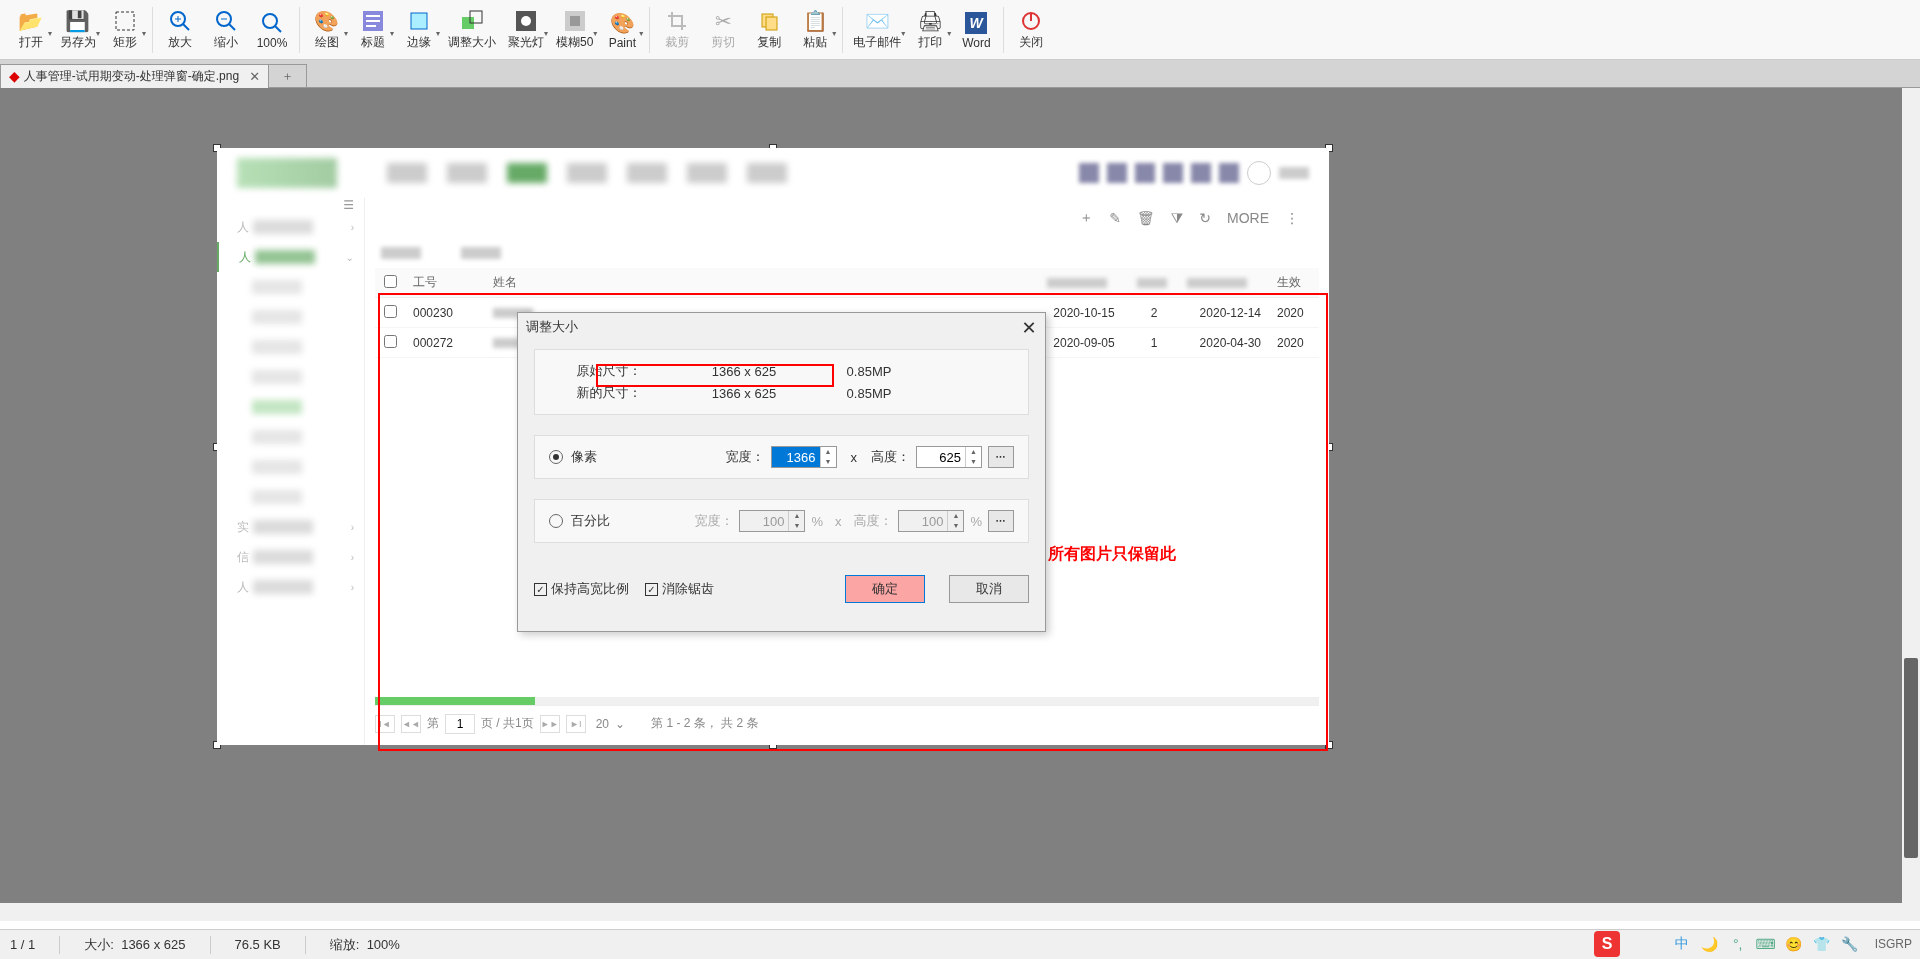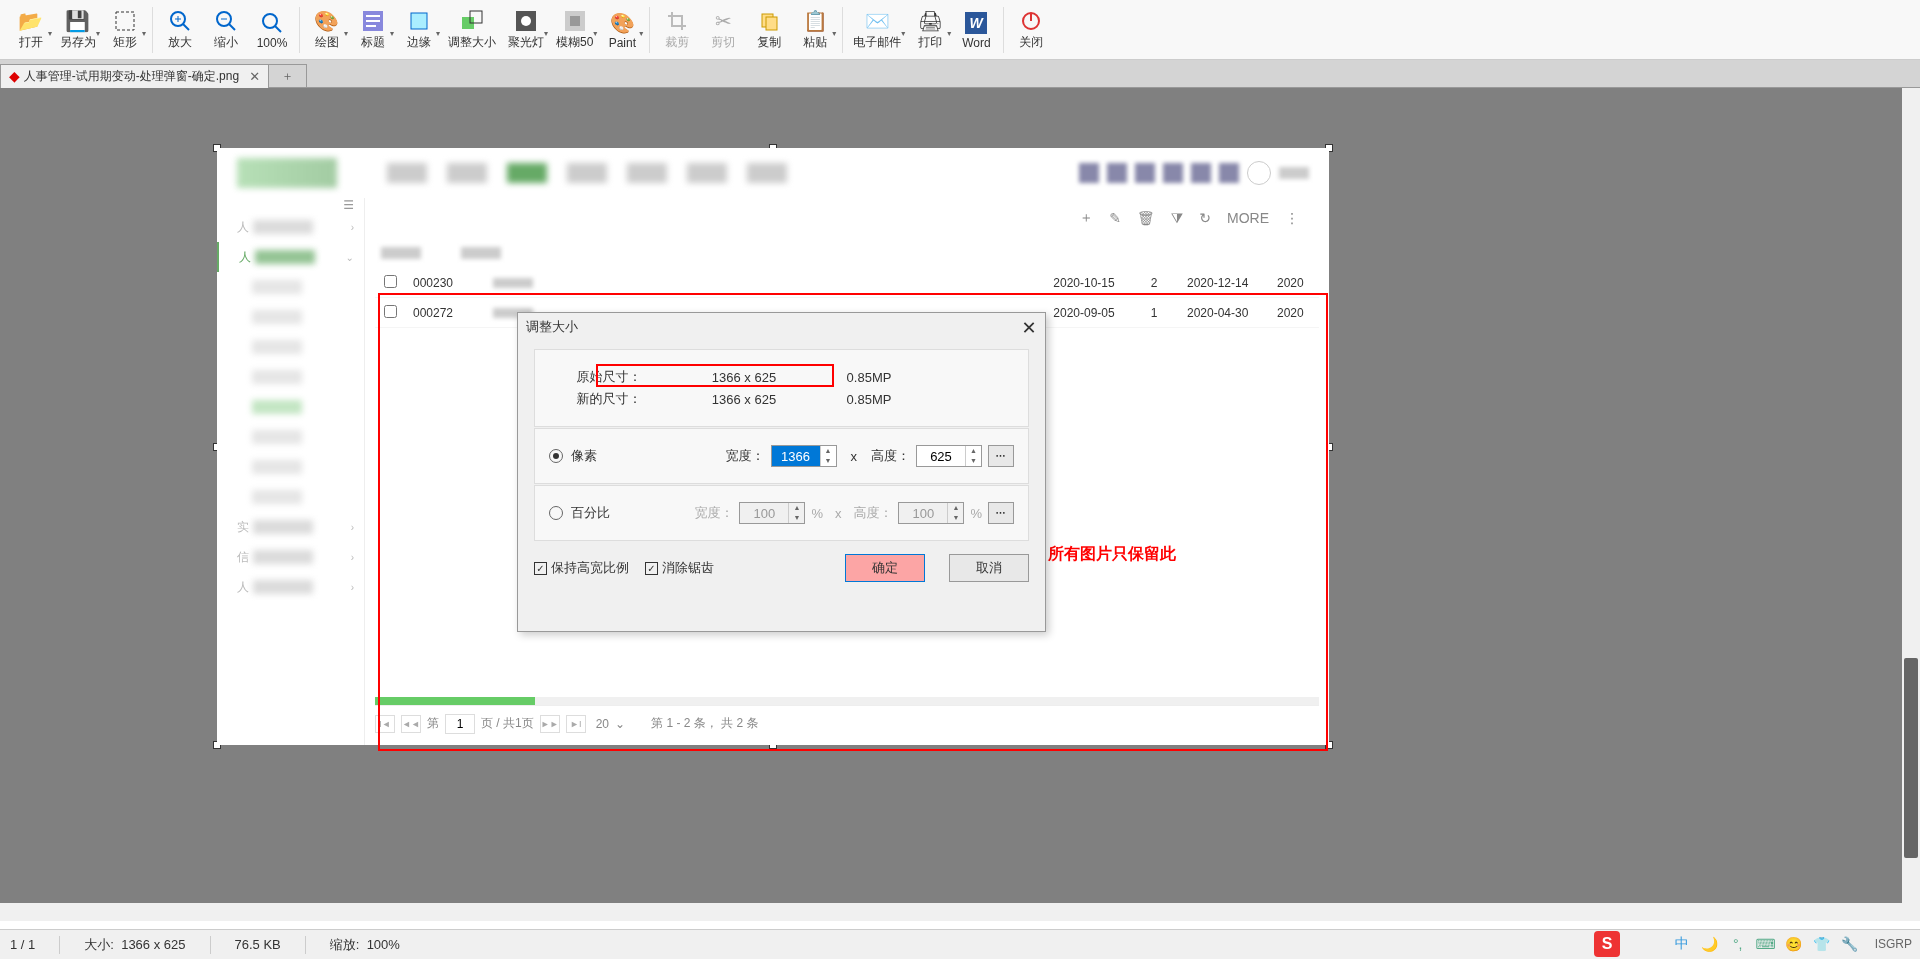--- a/index.html
+++ b/index.html
@@ -46,45 +46,45 @@
 .wp-table{margin:0 10px}
 .wp-th{display:flex;height:30px;align-items:center;background:#fafafa;border-bottom:1px solid #eee;font-size:12px;color:#666}
 .wp-tr{display:flex;height:30px;align-items:center;border-bottom:1px solid #f5f5f5;font-size:12px;color:#333}
 .cell{padding:0 8px}
 .cell.cb{width:30px;text-align:center}
 .cell.c1{width:80px}
 .cell.c2{width:80px}
 .cell.sp{flex:1}
 .cell.c3{width:90px;text-align:center}
 .cell.c4{width:50px;text-align:center}
-.cell.c5{width:90px;text-align:left}
+.cell.c5{width:90px;text-align:right}
 .cell.c6{width:50px}
 input[type=checkbox].wp{width:13px;height:13px;accent-color:#6a6}
 .wp-pager{position:absolute;bottom:10px;left:10px;right:10px;height:30px;display:flex;align-items:center;gap:6px;color:#888;font-size:12px;border-top:1px solid #eee;padding-top:6px}
 .pg-btn{width:20px;height:18px;border:1px solid #ddd;display:flex;align-items:center;justify-content:center;font-size:9px;color:#aaa;cursor:pointer}
 .pg-inp{width:30px;height:20px;border:1px solid #ddd;text-align:center;font-size:12px}
 
 .dialog{position:absolute;left:517px;top:224px;width:529px;height:320px;background:#f0f0f0;border:1px solid #999;box-shadow:3px 3px 8px rgba(0,0,0,.2);z-index:10;font-size:13px;color:#333}
 .dlg-title{height:28px;display:flex;align-items:center;padding:0 8px;font-size:13px}
 .dlg-close{position:absolute;right:6px;top:4px;font-size:18px;color:#333;cursor:pointer;width:20px;text-align:center}
 .dlg-body{padding:8px 16px}
-.panel{background:#f8f8f8;border:1px solid #ddd;margin-bottom:1px;padding:16px 14px}
+.panel{background:#f8f8f8;border:1px solid #ddd;margin-bottom:20px;padding:10px 14px}
 .prow{display:flex;align-items:center;height:22px}
 .prow .lbl{width:120px;text-align:center}
 .prow .val{width:150px;text-align:center}
 .prow .mp{width:100px;text-align:center}
 .radio-row{display:flex;align-items:center;gap:8px}
 .rad{width:14px;height:14px;border-radius:50%;border:1px solid #666;display:flex;align-items:center;justify-content:center}
 .rad.sel::after{content:"";width:6px;height:6px;border-radius:50%;background:#333}
 .dim-grp{display:flex;align-items:center;gap:6px;margin-left:auto}
 .dim-lbl{color:#333}
 .dim-lbl.dis{color:#aaa}
 .spin{display:flex;border:1px solid #999;background:#fff;height:22px}
 .spin.dis{background:#f0f0f0;color:#999}
-.spin input{width:48px;border:none;text-align:center;padding:0 4px;font-size:13px;outline:none;font-family:inherit}
+.spin input{width:48px;border:none;text-align:right;padding:0 4px;font-size:13px;outline:none;font-family:inherit}
 .spin input.sel{background:#0078d7;color:#fff}
 .spin.dis input{background:#f0f0f0;color:#999}
 .spin-btns{display:flex;flex-direction:column;width:16px;border-left:1px solid #ccc}
 .spin-btns div{height:10px;font-size:7px;text-align:center;line-height:10px;color:#666;cursor:pointer}
 .more-btn{width:26px;height:22px;border:1px solid #999;background:#e8e8e8;text-align:center;line-height:20px;cursor:pointer;font-weight:bold;letter-spacing:1px;font-size:10px}
 .dlg-foot{display:flex;align-items:center;padding:4px 16px;gap:16px}
 .chk{display:flex;align-items:center;gap:4px}
 .chk-box{width:13px;height:13px;border:1px solid #333;display:flex;align-items:center;justify-content:center;font-size:10px}
 .dlg-btn{width:80px;height:28px;border:1px solid #999;background:#e8e8e8;text-align:center;line-height:26px;cursor:pointer;margin-left:8px}
 .dlg-btn.primary{border:1px solid #0078d7;background:#fca5a5}
@@ -377,20 +377,36 @@
           <span>⧩</span>
           <span>↻</span>
           <span>MORE</span>
           <span>⋮</span>
         </div>
         <div style="height:30px;display:flex;align-items:center;padding:0 16px;gap:40px">
           <div style="width:40px;height:12px;background:#ccc;filter:blur(2px)"></div>
           <div style="width:40px;height:12px;background:#ccc;filter:blur(2px)"></div>
         </div>
         <div class="wp-table">
+          <div class="wp-th">
+            <div class="cell cb"><input type="checkbox" class="wp" style=""></div>
+            <div class="cell c1">工号</div>
+            <div class="cell c2">姓名</div>
+            <div class="cell sp"></div>
+            <div class="cell c3">
+                <div style="width:60px;height:10px;background:#ccc;filter:blur(2px)"></div>
+              </div>
+            <div class="cell c4">
+                <div style="width:30px;height:10px;background:#ccc;filter:blur(2px)"></div>
+              </div>
+            <div class="cell c5">
+                <div style="width:60px;height:10px;background:#ccc;filter:blur(2px)"></div>
+              </div>
+            <div class="cell c6">生效</div>
+          </div>
           <div class="wp-tr">
             <div class="cell cb"><input type="checkbox" class="wp" style=""></div>
             <div class="cell c1">000230</div>
             <div class="cell c2">
                 <div style="width:40px;height:10px;background:#ccc;filter:blur(2px)"></div>
               </div>
             <div class="cell sp"></div>
             <div class="cell c3">2020-10-15</div>
             <div class="cell c4">2</div>
             <div class="cell c5">2020-12-14</div>

